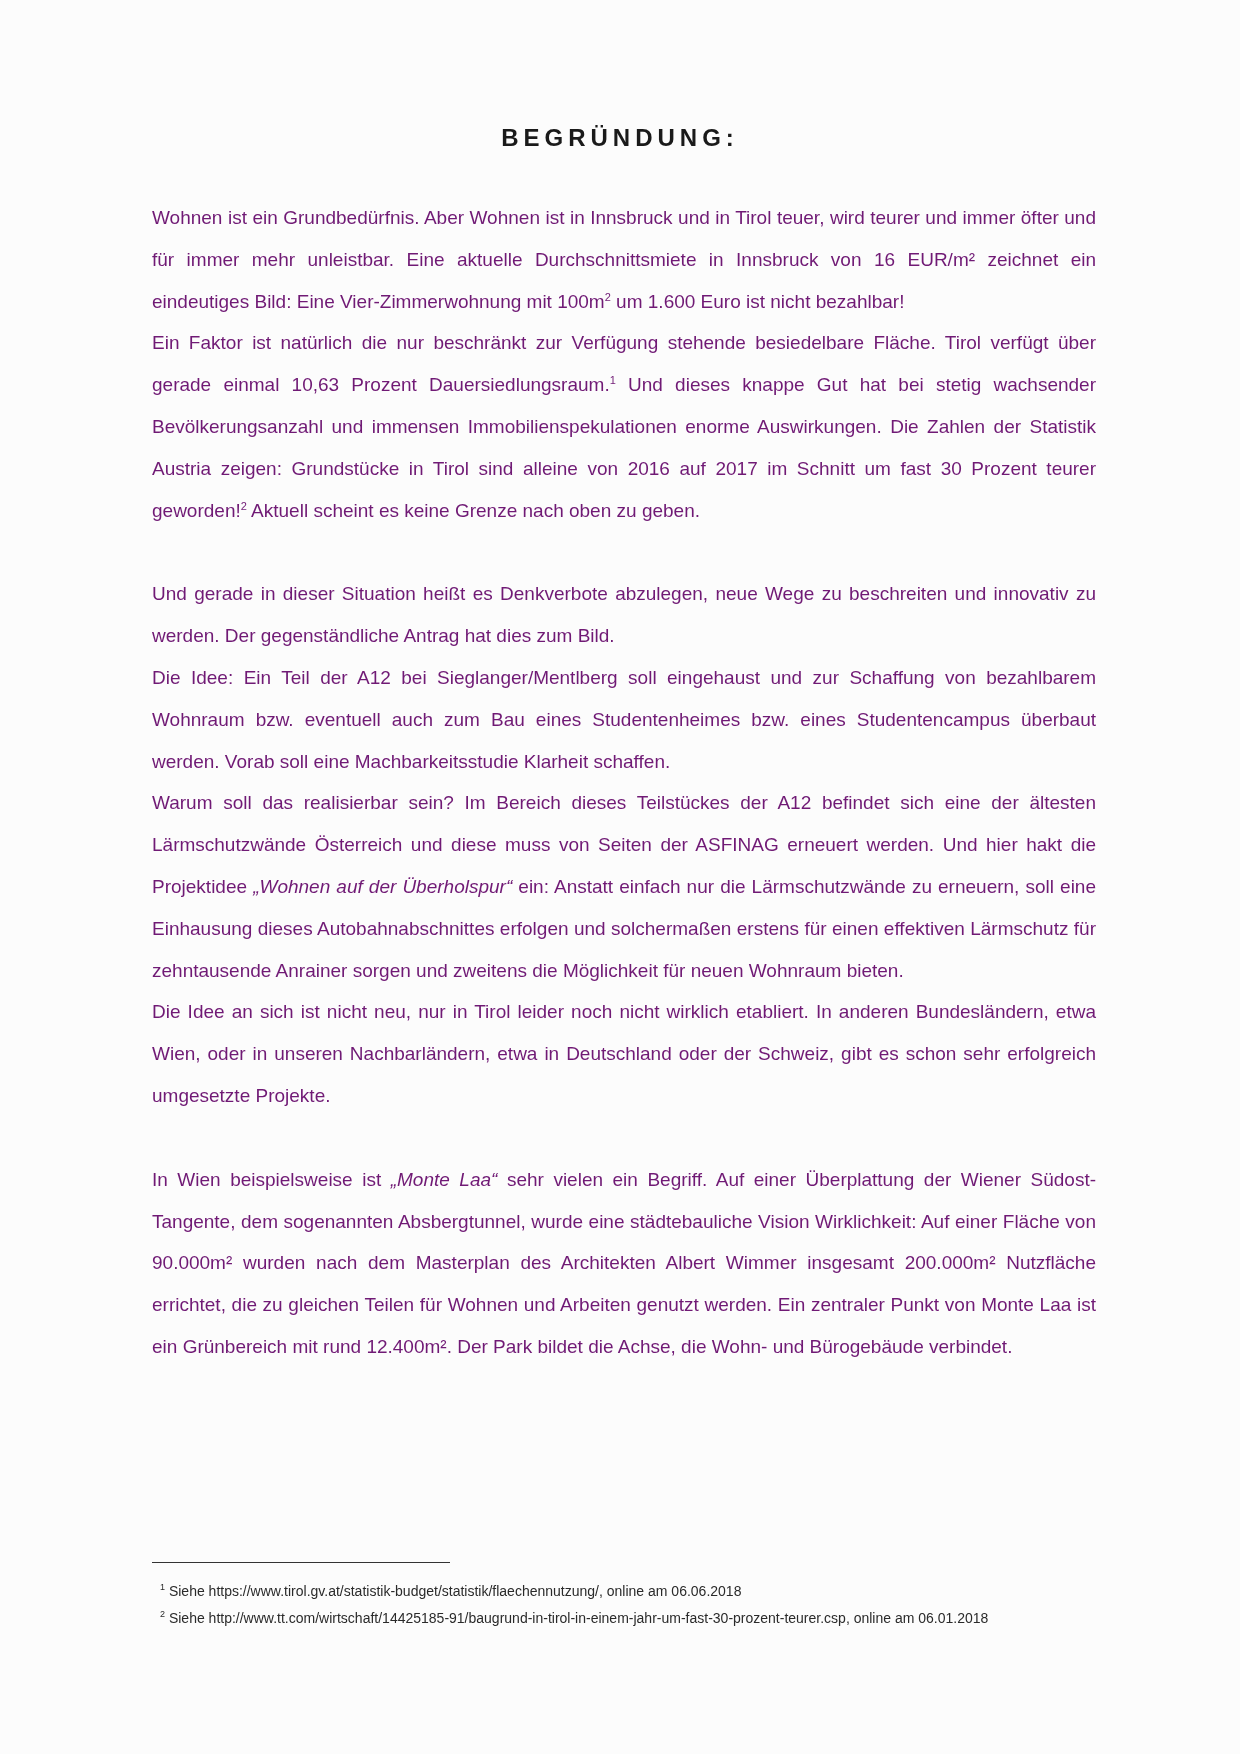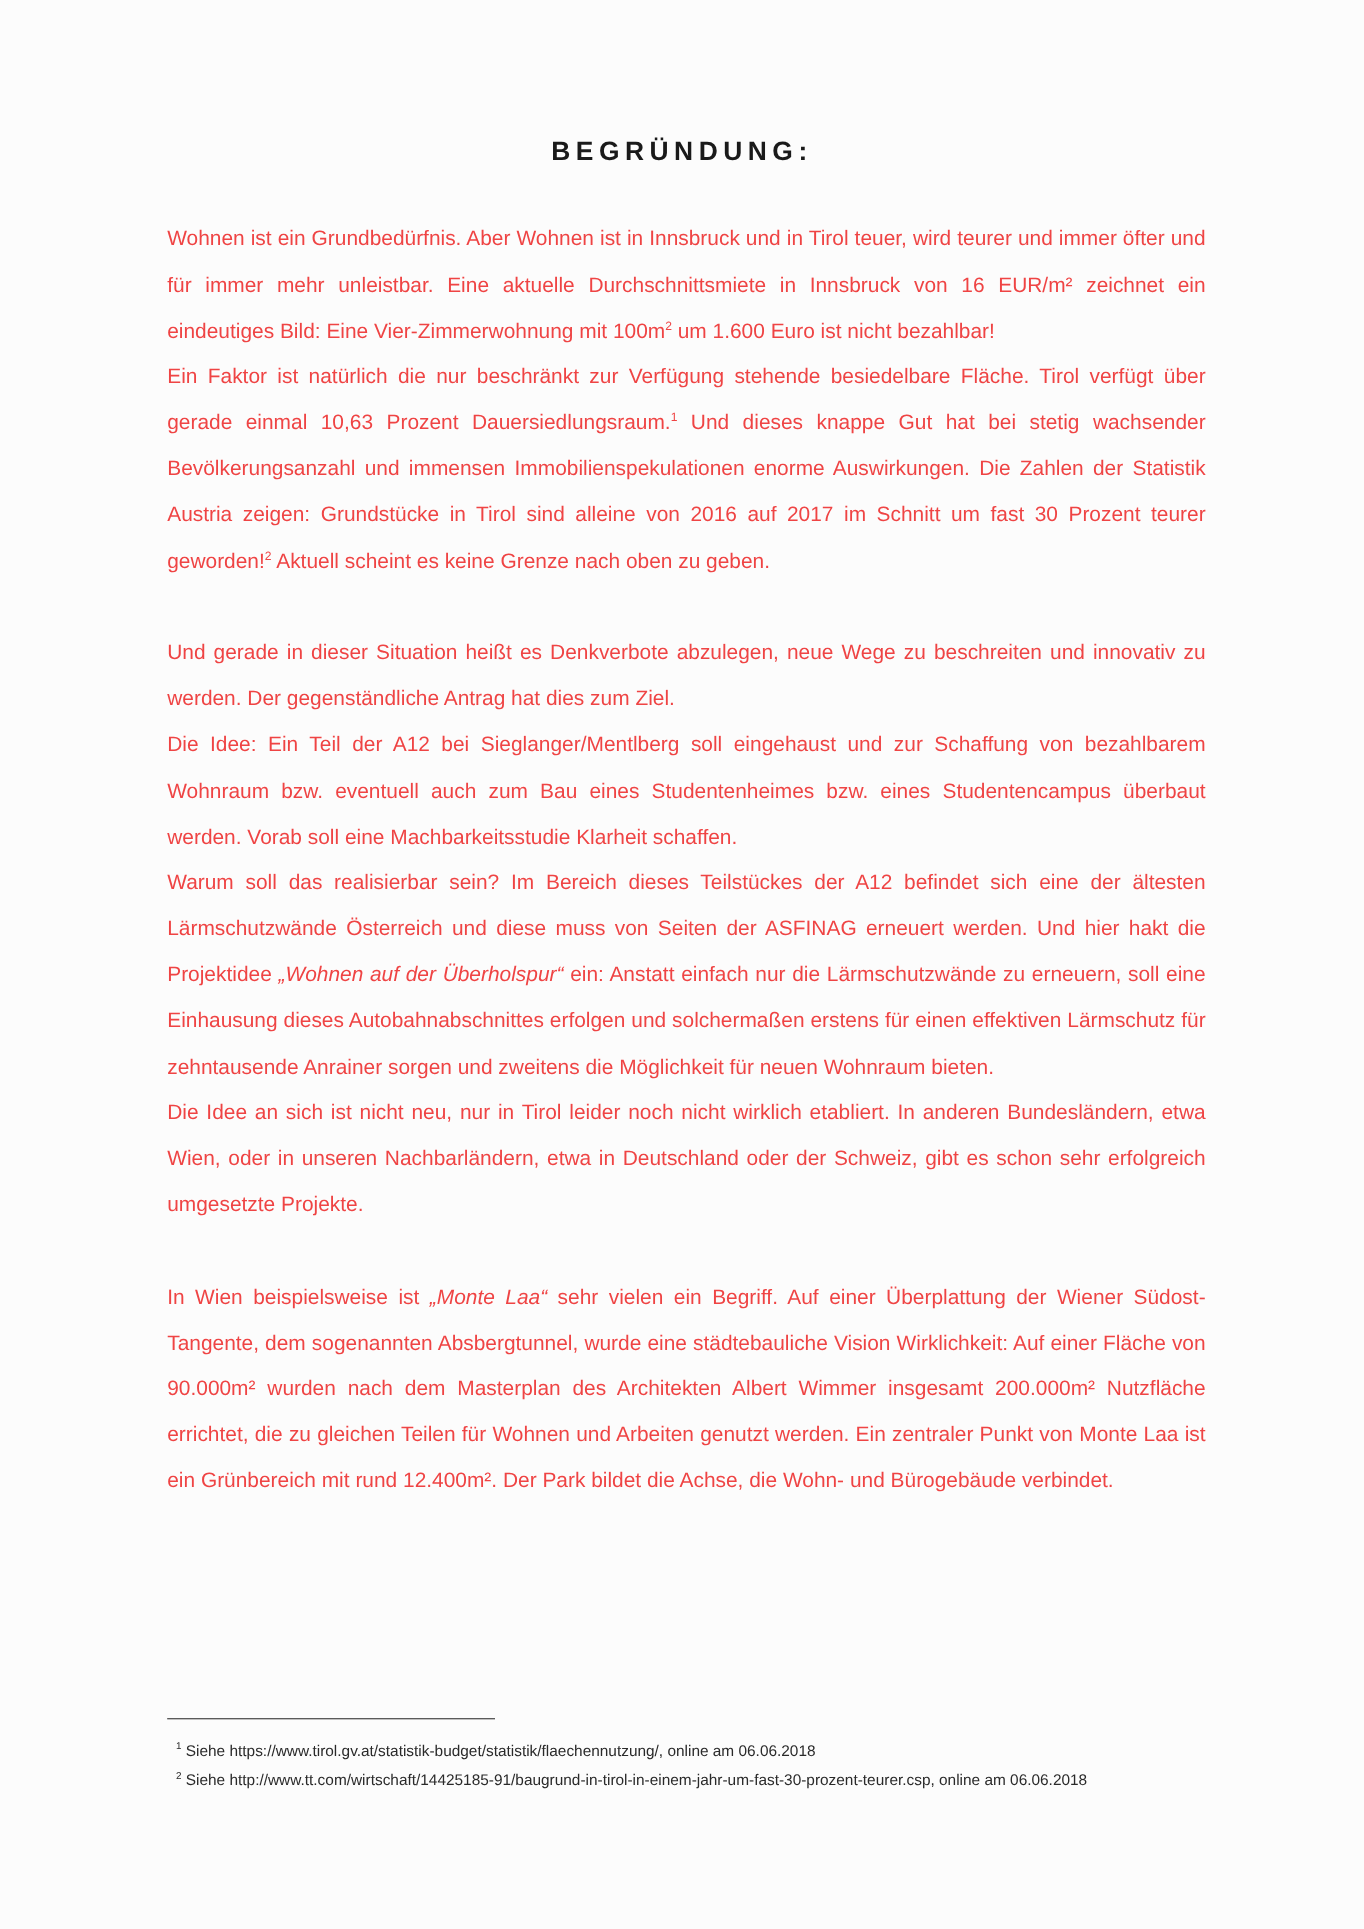--- a/index.html
+++ b/index.html
@@ -28,21 +28,21 @@
       font-weight: bold;
       letter-spacing: 5px;
       color: #1a1a1a;
     }
     .body-text {
       position: absolute;
       left: 152px;
       width: 944px;
       font-size: 19px;
       line-height: 41.8px;
-      color: #ef4444;
+      color: #701a75;
     }
     .para {
       margin: 0;
       text-align: justify;
     }
     .gap { height: 42px; }
     sup { font-size: 11px; line-height: 0; vertical-align: super; }
     em { }
     .fn-rule {
       position: absolute;
@@ -72,33 +72,33 @@
   <div class="heading">BEGRÜNDUNG:</div>
 
   <div class="body-text" style="top: 197px;">
 
     <p class="para"><span>Wohnen ist ein Grundbedürfnis. Aber Wohnen ist in Innsbruck und in Tirol teuer, wird teurer und immer öfter und für immer mehr unleistbar. Eine aktuelle Durchschnittsmiete in Innsbruck von 16 EUR/m² zeichnet ein eindeutiges Bild: Eine Vier-Zimmerwohnung mit 100m</span><sup>2</sup><span> um 1.600 Euro ist nicht bezahlbar!</span></p>
 
     <p class="para"><span>Ein Faktor ist natürlich die nur beschränkt zur Verfügung stehende besiedelbare Fläche. Tirol verfügt über gerade einmal 10,63 Prozent Dauersiedlungsraum.</span><sup>1</sup><span> Und dieses knappe Gut hat bei stetig wachsender Bevölkerungsanzahl und immensen Immobilienspekulationen enorme Auswirkungen.</span> <span>Die Zahlen der Statistik Austria zeigen: Grundstücke in Tirol sind alleine von 2016 auf 2017 im Schnitt um fast 30 Prozent teurer geworden!</span><sup>2</sup><span> Aktuell scheint es keine Grenze nach oben zu geben.</span></p>
 
     <div class="gap"></div>
 
-    <p class="para">Und gerade in dieser Situation heißt es Denkverbote abzulegen, neue Wege zu beschreiten und innovativ zu werden. Der gegenständliche Antrag hat dies zum Ziel.</p>
+    <p class="para">Und gerade in dieser Situation heißt es Denkverbote abzulegen, neue Wege zu beschreiten und innovativ zu werden. Der gegenständliche Antrag hat dies zum Bild.</p>
 
     <p class="para">Die Idee: Ein Teil der A12 bei Sieglanger/Mentlberg soll eingehaust und zur Schaffung von bezahlbarem Wohnraum bzw. eventuell auch zum Bau eines Studentenheimes bzw. eines Studentencampus überbaut werden. Vorab soll eine Machbarkeitsstudie Klarheit schaffen.</p>
 
     <p class="para"><span>Warum soll das realisierbar sein? Im Bereich dieses Teilstückes der A12 befindet sich eine der ältesten Lärmschutzwände Österreich und diese muss von Seiten der ASFINAG erneuert werden. Und hier hakt die Projektidee </span><em>„Wohnen auf der Überholspur“</em><span> ein: Anstatt einfach nur die Lärmschutzwände zu erneuern, soll eine Einhausung dieses Autobahnabschnittes erfolgen und solchermaßen erstens für einen effektiven Lärmschutz für zehntausende Anrainer sorgen und zweitens die Möglichkeit für neuen Wohnraum bieten.</span></p>
 
     <p class="para">Die Idee an sich ist nicht neu, nur in Tirol leider noch nicht wirklich etabliert. In anderen Bundesländern, etwa Wien, oder in unseren Nachbarländern, etwa in Deutschland oder der Schweiz, gibt es schon sehr erfolgreich umgesetzte Projekte.</p>
 
     <div class="gap"></div>
 
     <p class="para"><span>In Wien beispielsweise ist </span><em>„Monte Laa“</em><span> sehr vielen ein Begriff. Auf einer Überplattung der Wiener Südost-Tangente, dem sogenannten Absbergtunnel, wurde eine städtebauliche Vision Wirklichkeit: Auf einer Fläche von 90.000m² wurden nach dem Masterplan des Architekten Albert Wimmer insgesamt 200.000m² Nutzfläche errichtet, die zu gleichen Teilen für Wohnen und Arbeiten genutzt werden. Ein zentraler Punkt von Monte Laa ist ein Grünbereich mit rund 12.400m². Der Park bildet die Achse, die Wohn- und Bürogebäude verbindet.</span></p>
   </div>
 
   <div class="fn-rule"></div>
 
   <div class="footnotes">
     <p><sup>1</sup><span> Siehe https://www.tirol.gv.at/statistik-budget/statistik/flaechennutzung/, online am 06.06.2018</span></p>
-    <p><sup>2</sup><span> Siehe http://www.tt.com/wirtschaft/14425185-91/baugrund-in-tirol-in-einem-jahr-um-fast-30-prozent-teurer.csp, online am 06.06.2018</span></p>
+    <p><sup>2</sup><span> Siehe http://www.tt.com/wirtschaft/14425185-91/baugrund-in-tirol-in-einem-jahr-um-fast-30-prozent-teurer.csp, online am 06.01.2018</span></p>
   </div>
 
 </div>
 
 </body></html>

